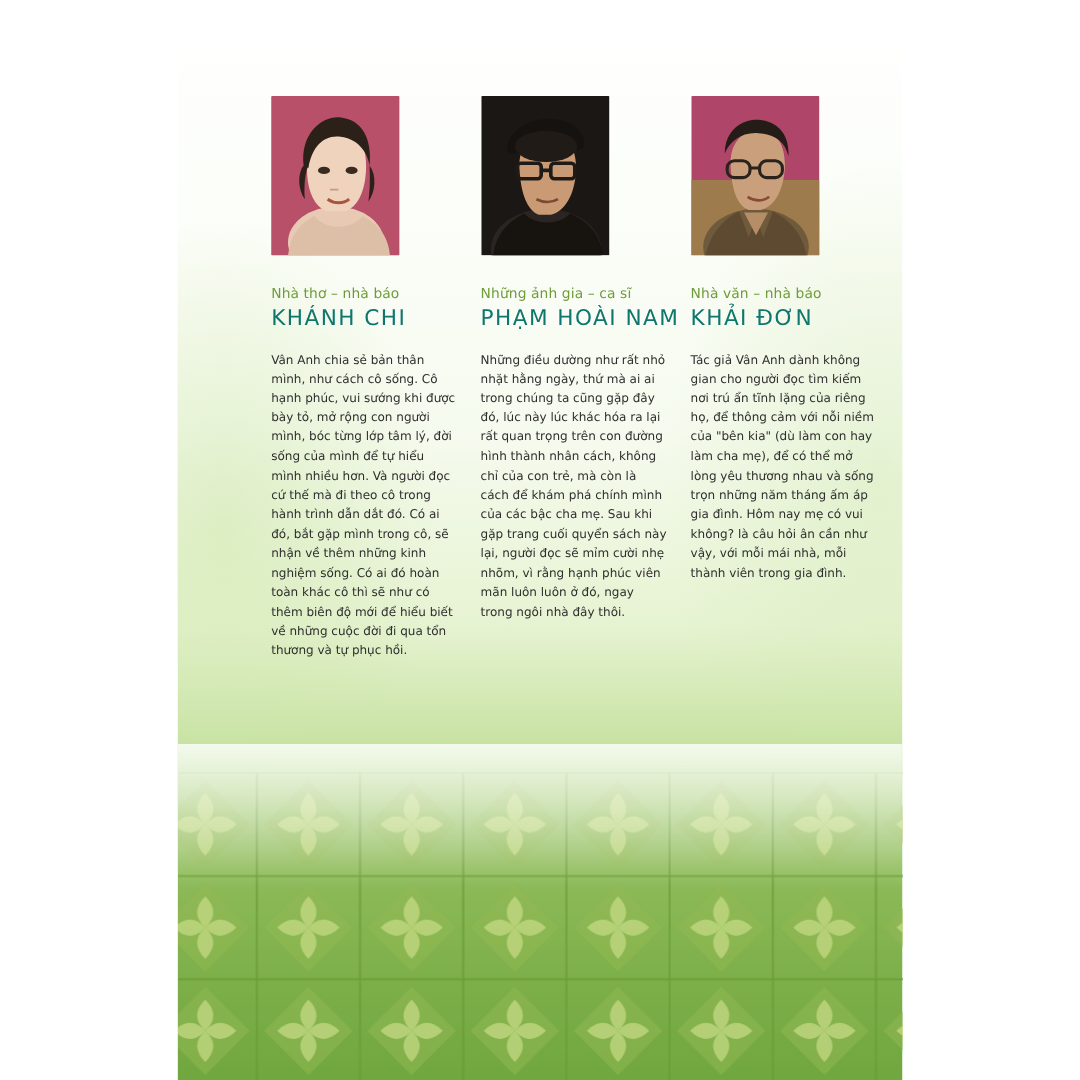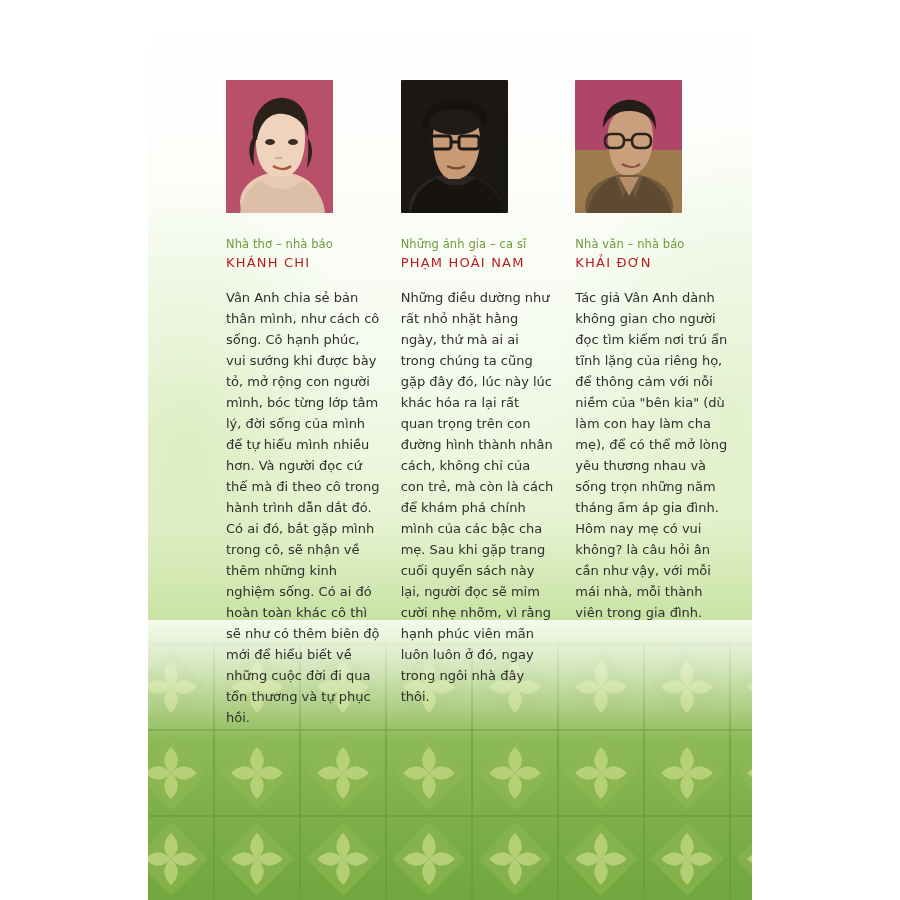--- a/index.html
+++ b/index.html
@@ -83,29 +83,29 @@
   .portrait svg { display:block; }
 
   .role {
     font-size:11.5px;
     line-height:1.3;
     color:#6f9c3a;
     margin-bottom:3px;
     letter-spacing:0.1px;
   }
   .name {
-    font-size:13px;
+    font-size:18px;
     line-height:1.2;
-    color:#b91c1c;
+    color:#0f766e;
     letter-spacing:1.2px;
     margin-bottom:16px;
     white-space:nowrap;
   }
   .body {
-    font-size:13px;
+    font-size:10px;
     line-height:1.62;
     color:#2f2f2f;
     text-align:left;
   }
   .body .ital { }
 </style>
 </head>
 <body>
 
 <div id="page">

